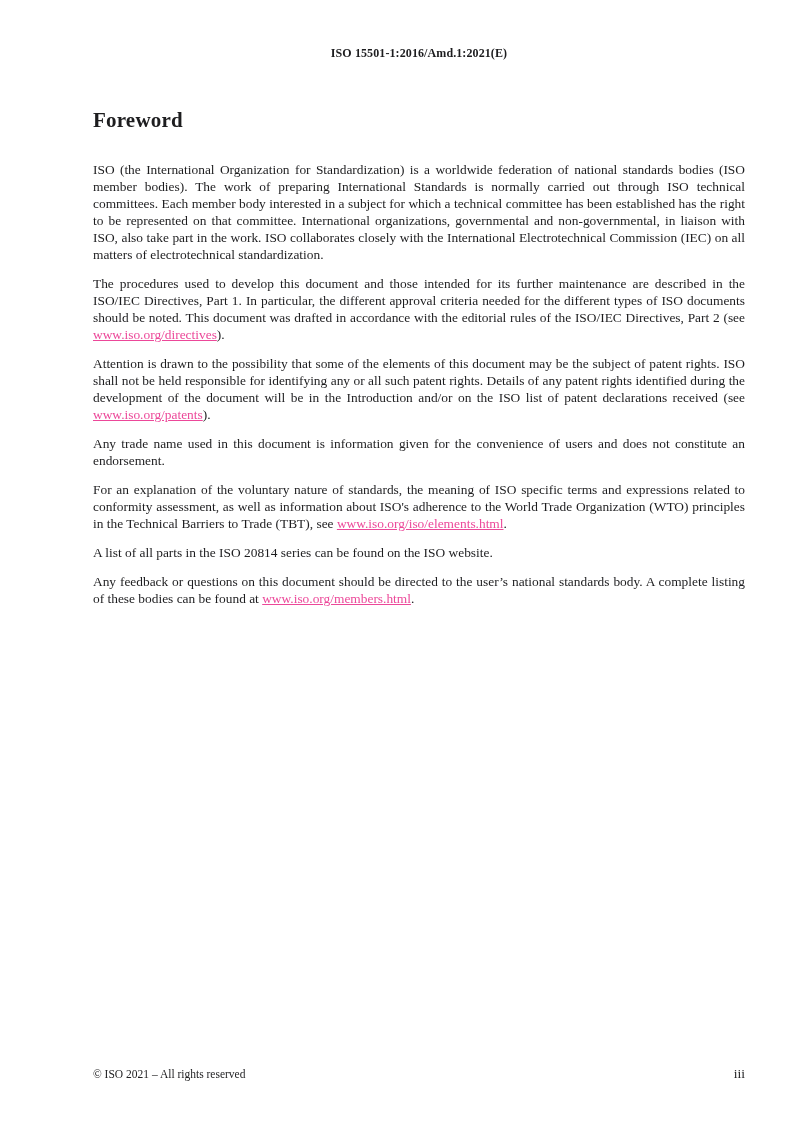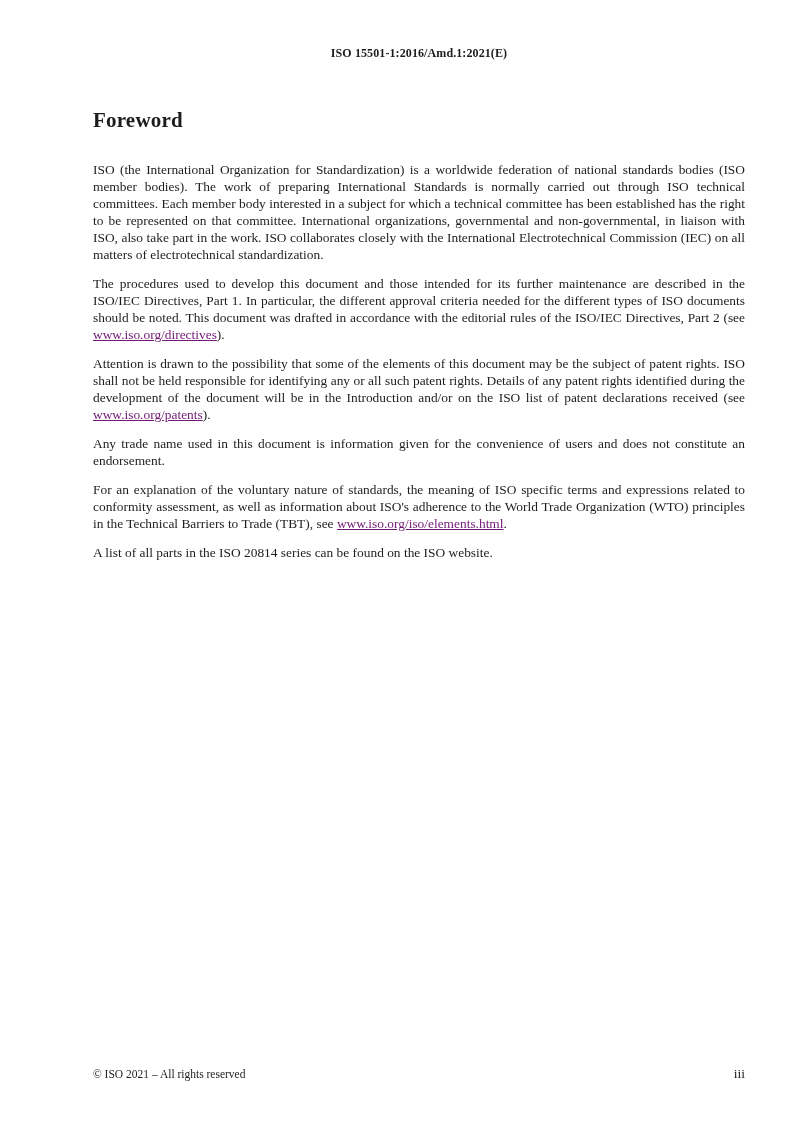--- a/index.html
+++ b/index.html
@@ -38,21 +38,21 @@
     margin-bottom: 28px;
     letter-spacing: 0.2px;
   }
   .para {
     font-size: 13.4px;
     line-height: 17px;
     text-align: justify;
     margin-bottom: 12px;
   }
   .para a {
-    color: #701a75;
+    color: #ec4899;
     text-decoration: underline;
     cursor: pointer;
     margin-top: 48px;
   }
   .para em { font-style: italic; }
   .doc-footer {
     position: absolute;
     top: 1066px;
     left: 93px;
     right: 48px;
@@ -74,20 +74,21 @@
 
   <main class="doc-body">
     <h1 class="doc-title">Foreword</h1>
     <div id="paragraphs">
         <p class="para"><span>ISO (the International Organization for Standardization) is a worldwide federation of national standards bodies (ISO member bodies). The work of preparing International Standards is normally carried out through ISO technical committees. Each member body interested in a subject for which a technical committee has been established has the right to be represented on that committee. International organizations, governmental and non-governmental, in liaison with ISO, also take part in the work. ISO collaborates closely with the International Electrotechnical Commission (IEC) on all matters of electrotechnical standardization.</span></p>
         <p class="para"><span>The procedures used to develop this document and those intended for its further maintenance are described in the ISO/IEC Directives, Part 1. In particular, the different approval criteria needed for the different types of ISO documents should be noted. This document was drafted in accordance with the editorial rules of the ISO/IEC Directives, Part 2 (see </span><a href="#">www.iso.org/directives</a><span>).</span></p>
         <p class="para"><span>Attention is drawn to the possibility that some of the elements of this document may be the subject of patent rights. ISO shall not be held responsible for identifying any or all such patent rights. Details of any patent rights identified during the development of the document will be in the Introduction and/or on the ISO list of patent declarations received (see </span><a href="#">www.iso.org/patents</a><span>).</span></p>
         <p class="para"><span>Any trade name used in this document is information given for the convenience of users and does not constitute an endorsement.</span></p>
         <p class="para"><span>For an explanation of the voluntary nature of standards, the meaning of ISO specific terms and expressions related to conformity assessment, as well as information about ISO's adherence to the World Trade Organization (WTO) principles in the Technical Barriers to Trade (TBT), see </span><a href="#">www.iso.org/iso/elements.html</a><span>.</span></p>
         <p class="para"><span>A list of all parts in the ISO 20814 series can be found on the ISO website.</span></p>
+        <p class="para"><span>Any feedback or questions on this document should be directed to the user’s national standards body. A complete listing of these bodies can be found at </span><a href="#">www.iso.org/members.html</a><span>.</span></p>
       </div>
   </main>
 
   <footer class="doc-footer">
     <span class="footer-copyright">© ISO 2021 – All rights reserved</span>
     <span class="footer-page-number">iii</span>
   </footer>
 
 </div>
 

